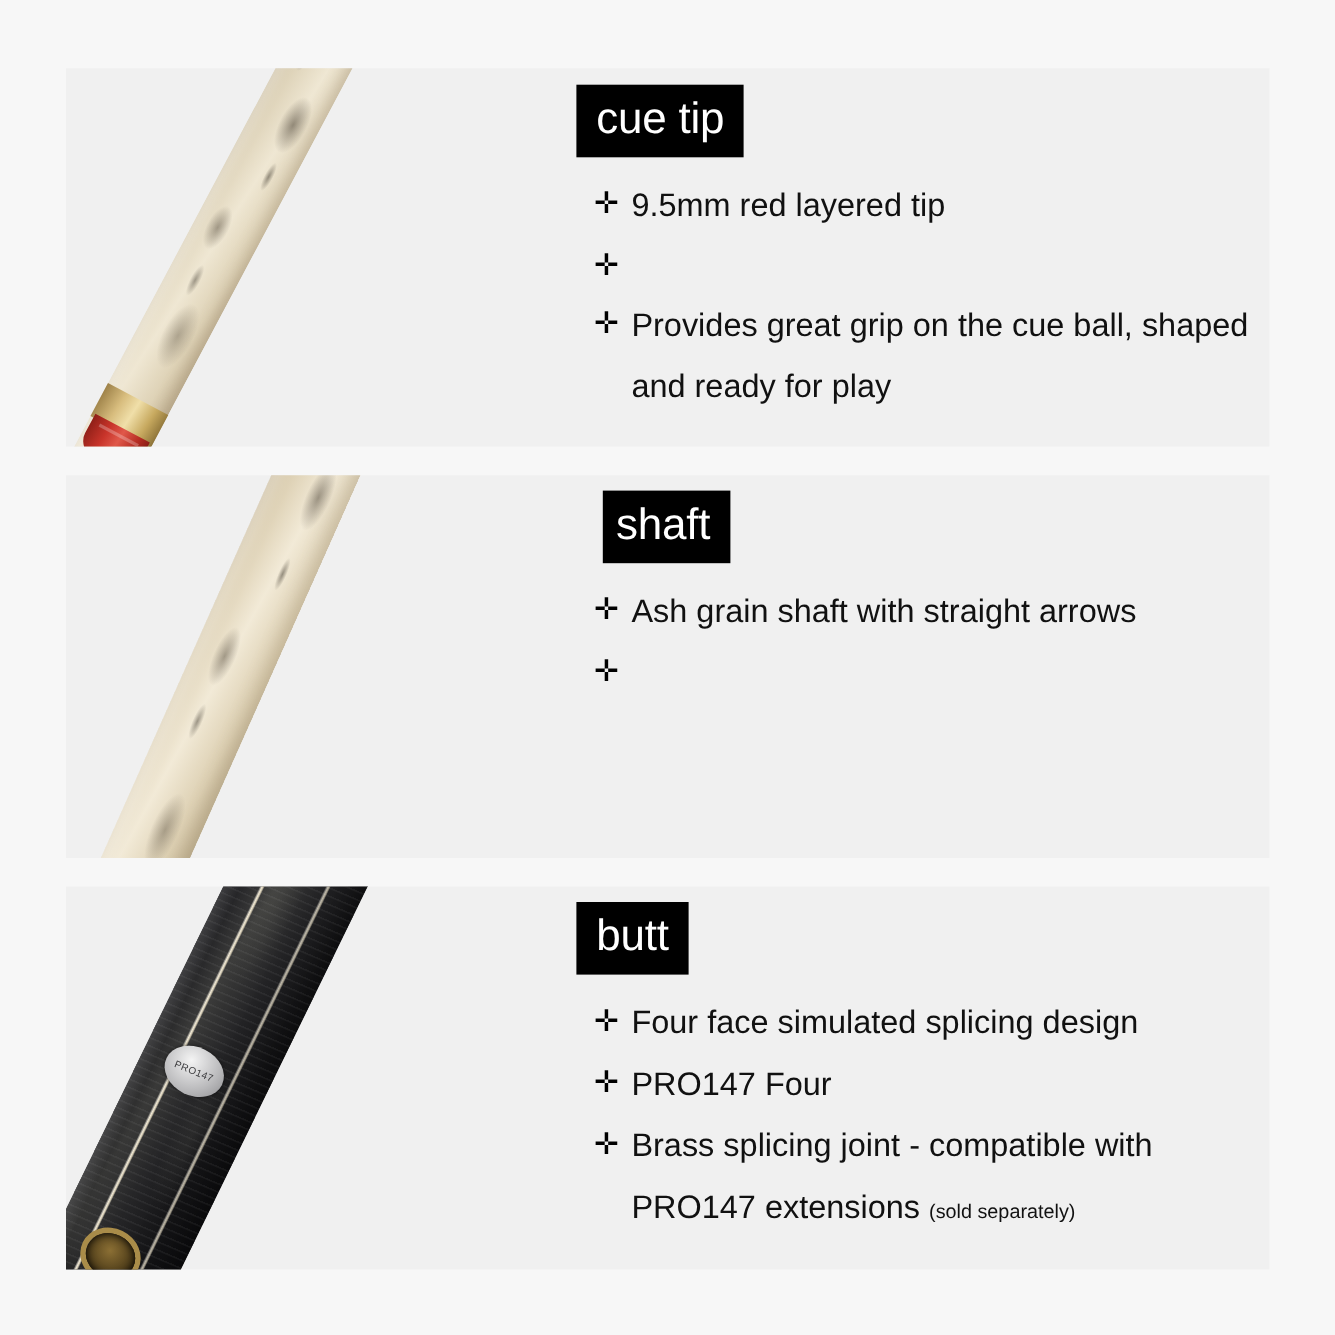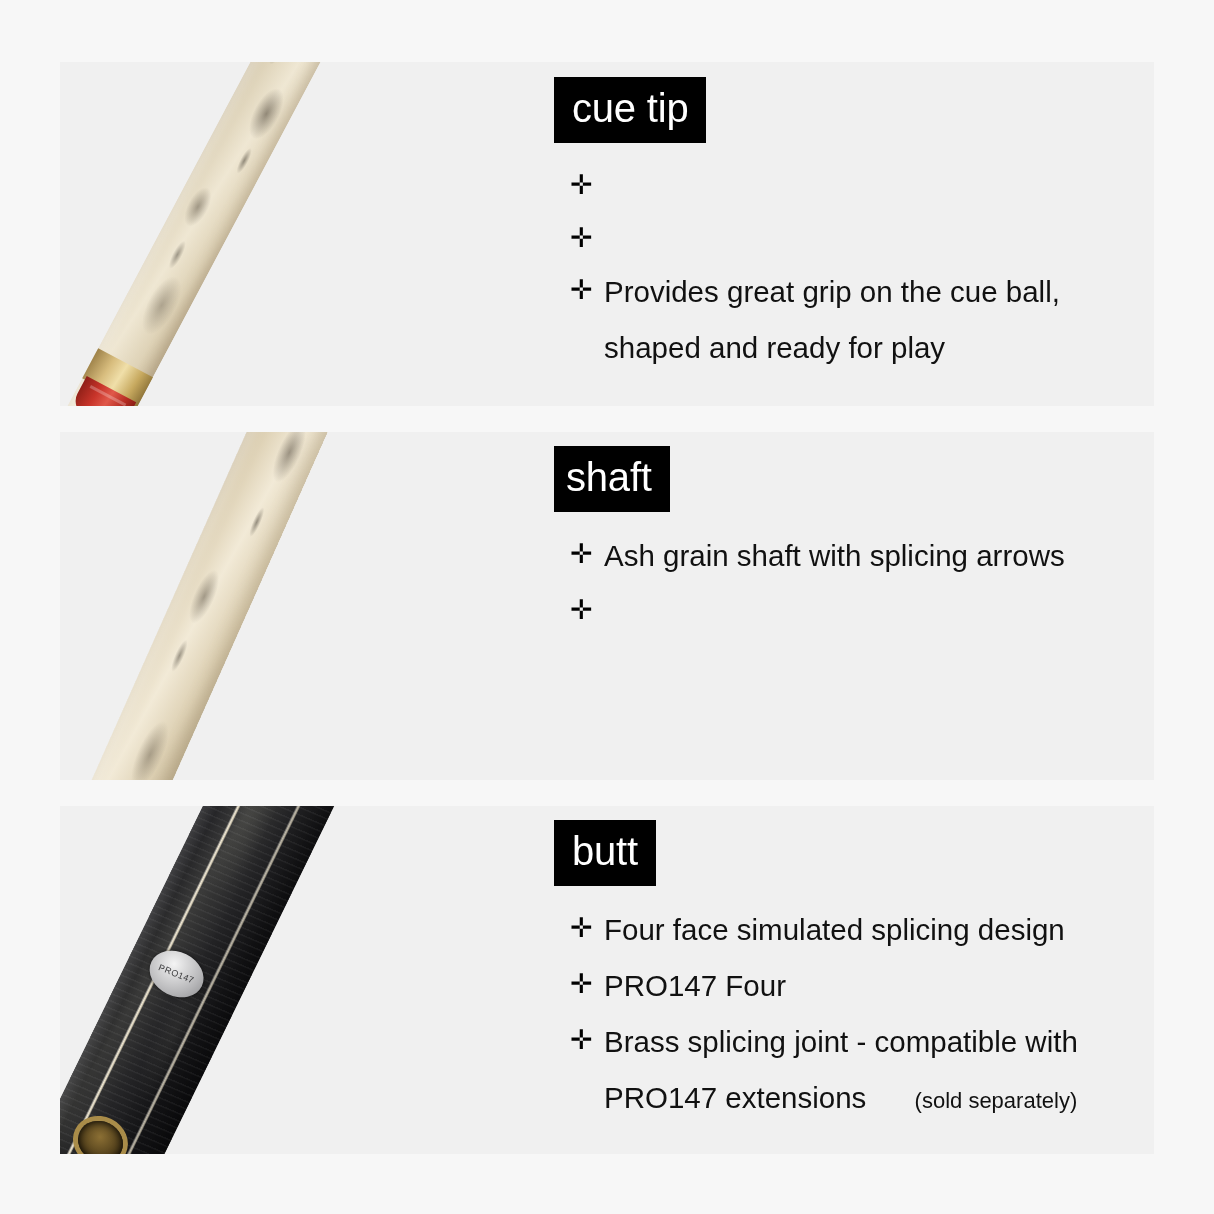--- a/index.html
+++ b/index.html
@@ -172,37 +172,37 @@
     width: 46px;
     height: 40px;
     border-radius: 50%;
     background: radial-gradient(circle at 45% 40%, #8b6f34, #4b3a18 65%, #241b0c 100%);
     box-shadow: 0 0 0 5px #a98c49, inset 0 0 8px #000;
   }
 
   
   .text-col {
     position: absolute;
-    left: 432px;
+    left: 402px;
     top: 0;
     right: 0;
     height: 100%;
   }
   .label-tag {
     display: inline-block;
     background: #000;
     color: #fff;
     font-size: 40px;
     line-height: 1;
     padding: 11px 18px 15px 18px;
     font-family: "Liberation Sans", sans-serif;
     letter-spacing: -0.2px;
   }
   #section-cue-tip .label-tag { margin: 15px 0 0 62px; }
-  #section-shaft .label-tag   { margin: 14px 0 0 62px; padding-left: 12px; }
+  #section-shaft .label-tag   { margin: 14px 0 0 86px; padding-left: 12px; }
   #section-butt .label-tag    { margin: 14px 0 0 62px; }
 
   .bullets {
     list-style: none;
     margin: 16px 0 0 78px;
   }
   .bullet {
     display: flex;
     align-items: flex-start;
     font-size: 29.5px;
@@ -211,42 +211,42 @@
   }
   .bullet .mark {
     flex: 0 0 auto;
     width: 34px;
     color: #000;
     font-size: 27px;
     line-height: 1.95;
   }
   .bullet .btext { color: #111; }
   .bullet .btext .small {
-    font-size: 22px;
-    margin-left: 40px;
+    font-size: 18px;
   }
 </style>
 </head>
 <body>
 
 <div class="page">
 
   <div class="section" id="section-cue-tip">
     <div class="img-area">
       <div class="tip-cue">
         <div class="tip-grain"></div>
         <div class="tip-ferrule"></div>
         <div class="tip-red"></div>
       </div>
     </div>
     <div class="text-col">
       <div class="label-tag">cue tip</div>
       <ul class="bullets">
         <li class="bullet">
           <span class="mark">✛</span>
+          <span class="btext">9.5mm red layered tip</span>
         </li>
         <li class="bullet">
           <span class="mark">✛</span>
         </li>
         <li class="bullet">
           <span class="mark">✛</span>
           <span class="btext">Provides great grip on the cue ball, shaped and ready for play</span>
         </li>
       </ul>
     </div>
@@ -256,21 +256,21 @@
     <div class="img-area">
       <div class="shaft-cue">
         <div class="shaft-grain"></div>
       </div>
     </div>
     <div class="text-col">
       <div class="label-tag">shaft</div>
       <ul class="bullets">
         <li class="bullet">
           <span class="mark">✛</span>
-          <span class="btext">Ash grain shaft with splicing arrows</span>
+          <span class="btext">Ash grain shaft with straight arrows</span>
         </li>
         <li class="bullet">
           <span class="mark">✛</span>
         </li>
       </ul>
     </div>
   </div>
 
   <div class="section" id="section-butt">
     <div class="img-area">

